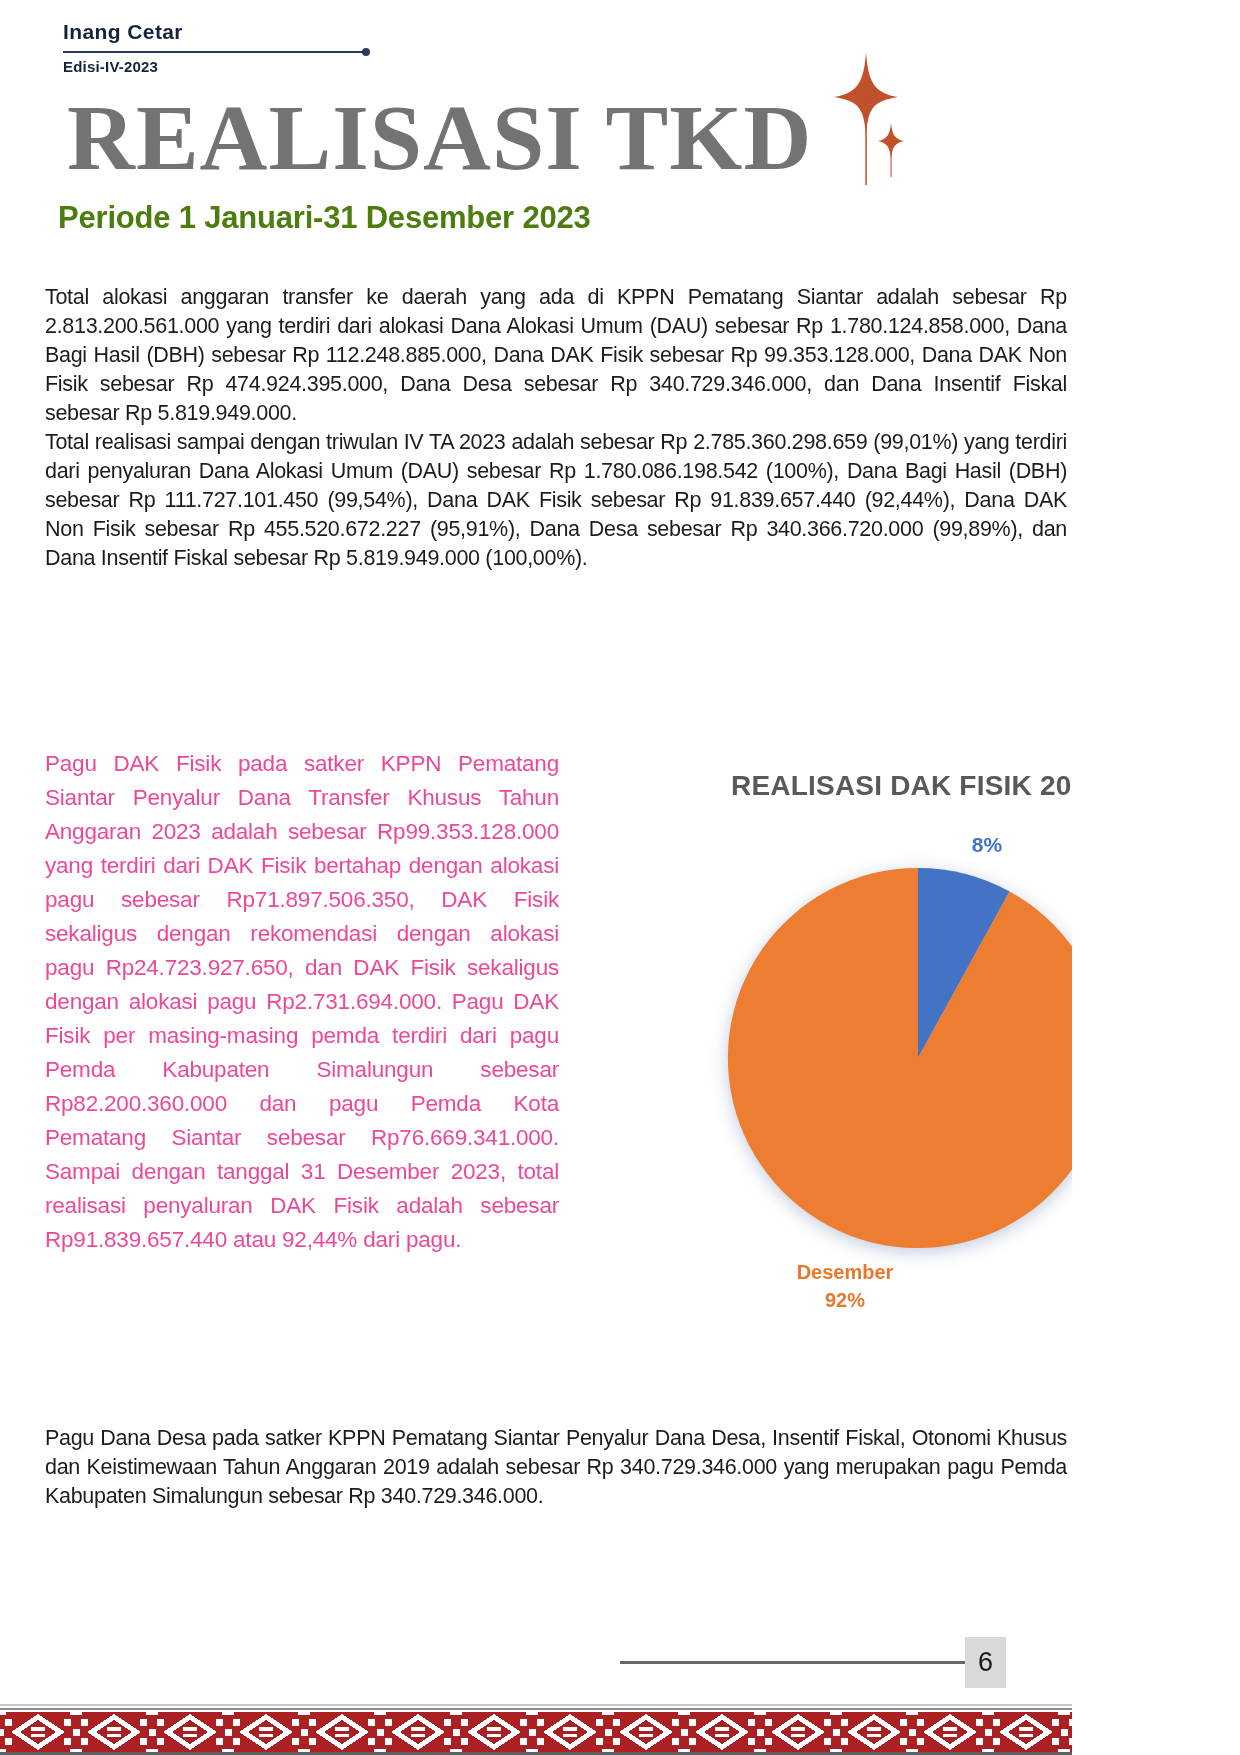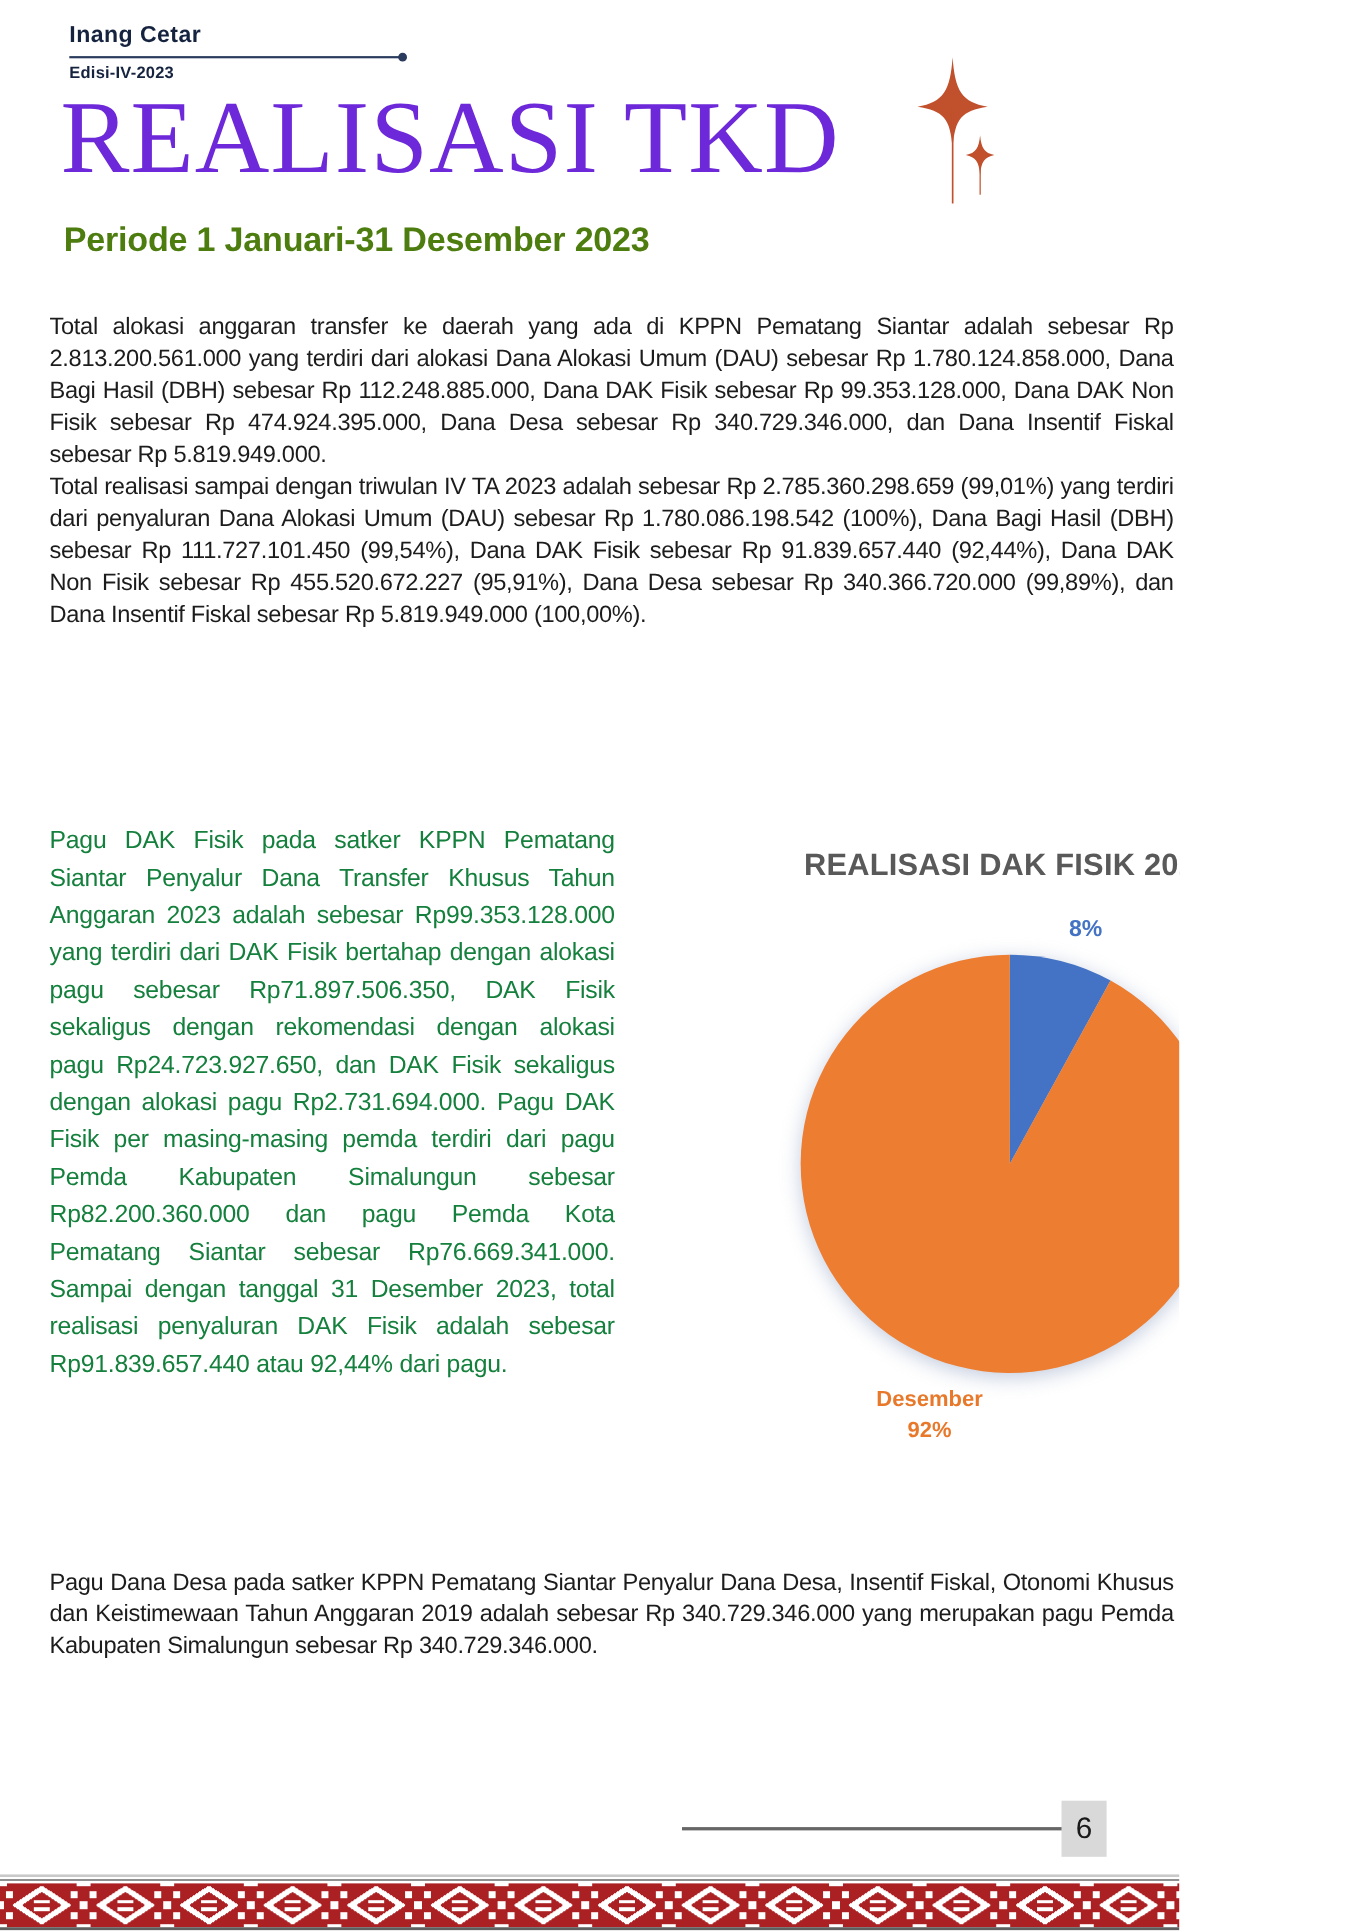--- a/index.html
+++ b/index.html
@@ -18,43 +18,43 @@
   .brand-rule .dot{
     position:absolute;right:-6px;top:-3px;width:8px;height:8px;border-radius:50%;
     background:#2a3b5e;
   }
   .edition{
     position:absolute;left:63px;top:58px;width:300px;
     font-size:15px;font-weight:700;color:#15233f;letter-spacing:.2px;
   }
   
   .main-title{
-    position:absolute;left:55px;top:76px;margin:0;
+    position:absolute;left:55px;top:76px;margin:12px;
     font-family:"Liberation Serif","DejaVu Serif",serif;
-    font-size:94px;font-weight:400;line-height:1.05;color:#6d28d9;
+    font-size:94px;font-weight:700;line-height:1.05;color:#737373;
     letter-spacing:1px;white-space:nowrap;
   }
   .sparkle{position:absolute;left:820px;top:45px;width:100px;height:150px;}
   .subtitle{
     position:absolute;left:58px;top:200px;margin:0;font-size:31px;font-weight:800;
     color:#4d7c0f;letter-spacing:-.2px;white-space:nowrap;
   }
   
   .intro{
     position:absolute;left:45px;top:283px;width:1022px;
   }
   .intro p, .bodytext{
     margin:0;font-size:21.5px;line-height:29px;letter-spacing:-.3px;
     text-align:justify;color:#1c1c1c;
   }
   
   .left-col{
     position:absolute;left:45px;top:747px;width:514px;
     font-size:22.5px;line-height:34px;letter-spacing:-.2px;text-align:justify;
-    color:#15803d;margin:0;
+    color:#ec4899;margin:0;
   }
   .chart-title{
     position:absolute;left:632px;top:770px;width:570px;text-align:center;
     font-size:28px;font-weight:700;color:#595959;letter-spacing:.2px;
   }
   .pie-wrap{
     position:absolute;left:724px;top:864px;width:388px;height:388px;
     filter:drop-shadow(0 4px 9px rgba(120,140,180,.45));
   }
   .pie-wrap svg{width:100%;height:100%;}

